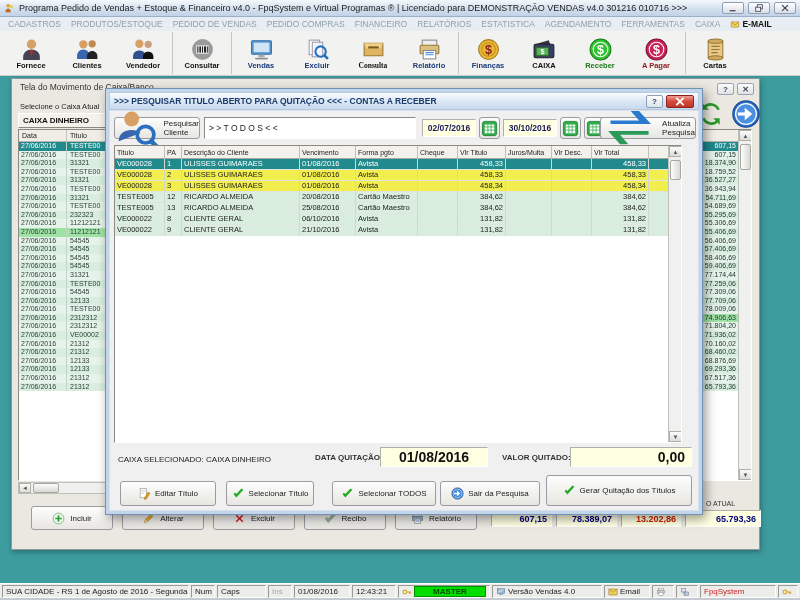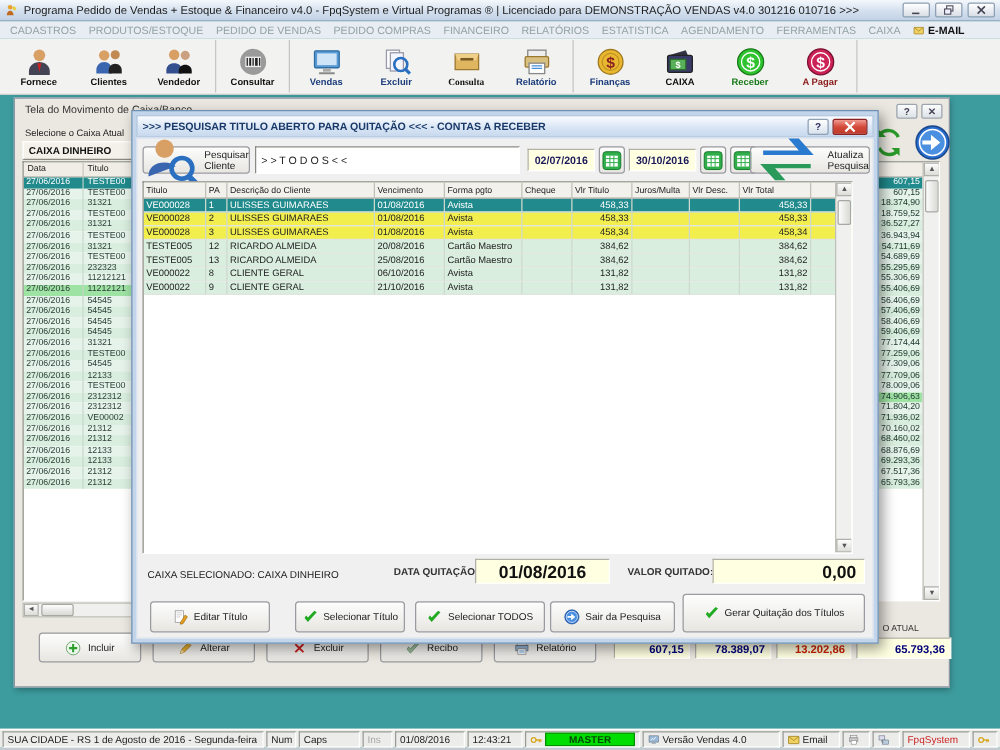--- a/index.html
+++ b/index.html
@@ -351,20 +351,31 @@
             <svg viewBox="0 0 24 24" style="width:100%;height:100%;display:block;" xmlns="http://www.w3.org/2000/svg">
               <circle cx="12" cy="12" r="10" fill="#cc2255" stroke="#7a1030"></circle>
               <circle cx="12" cy="12" r="7" fill="none" stroke="#ffffff"></circle>
               <text x="12" y="16.5" font-size="12" text-anchor="middle" fill="#ffffff" font-weight="bold">$</text>
             </svg>
           </span>
           <span class="tlabel" style="color: rgb(138, 26, 26);">A Pagar</span>
         </div>
       </div>
       <div class="tgroup">
+        <div class="tbtn">
+          <span style="display: inline-flex; width: 25px; height: 25px; flex: 0 0 auto;">
+            <svg viewBox="0 0 24 24" style="width:100%;height:100%;display:block;" xmlns="http://www.w3.org/2000/svg">
+              <rect x="5" y="4" width="14" height="16" fill="#e8c888" stroke="#9a7830"></rect>
+              <ellipse cx="12" cy="4" rx="7" ry="2" fill="#d0a860" stroke="#9a7830"></ellipse>
+              <ellipse cx="12" cy="20" rx="7" ry="2" fill="#d0a860" stroke="#9a7830"></ellipse>
+              <path d="M8 9h8M8 12h8M8 15h6" stroke="#9a7830"></path>
+            </svg>
+          </span>
+          <span class="tlabel" style="color: rgb(17, 17, 17);">Cartas</span>
+        </div>
         <div class="tbtn"></div>
       </div>
     </div>
 
   <div class="mov">
     <div class="mov-title">Tela do Movimento de Caixa/Banco</div>
     <div class="mov-winbtns">
       <span class="mov-winbtn">?</span>
       <span class="mov-winbtn">✕</span>
     </div>
@@ -792,21 +803,21 @@
           <div class="btn dlg-btn" style="left: 10px; width: 96px;">
             <span style="display: inline-flex; width: 13px; height: 13px; flex: 0 0 auto;">
               <svg viewBox="0 0 24 24" style="width:100%;height:100%;display:block;" xmlns="http://www.w3.org/2000/svg">
                 <rect x="4" y="3" width="12" height="17" fill="#ffffff" stroke="#888888"></rect>
                 <path d="M6 6h8M6 9h8M6 12h5" stroke="#bbbbbb"></path>
                 <path d="M12 20l6.5-10.5 3.5 2.2L15.5 22l-4 .8z" fill="#e8a020" stroke="#9a6a10"></path>
               </svg>
             </span>
             <span>Editar Título</span>
           </div>
-          <div class="btn dlg-btn" style="left: 126px; width: 88px; text-align: center;">
+          <div class="btn dlg-btn" style="left: 116px; width: 88px; text-align: center;">
             <span style="display: inline-flex; width: 13px; height: 13px; flex: 0 0 auto;">
               <svg viewBox="0 0 24 24" style="width:100%;height:100%;display:block;" xmlns="http://www.w3.org/2000/svg">
                 <path d="M3 13.5l5 6L21 5l-3.5-2.2L8 13l-2.6-3z" fill="#22aa22"></path>
               </svg>
             </span>
             <span>Selecionar Título</span>
           </div>
           <div class="btn dlg-btn" style="left: 222px; width: 104px;">
             <span style="display: inline-flex; width: 13px; height: 13px; flex: 0 0 auto;">
               <svg viewBox="0 0 24 24" style="width:100%;height:100%;display:block;" xmlns="http://www.w3.org/2000/svg">
@@ -896,21 +907,21 @@
       </div>
       <div class="sb-panel" style="width: 22px;">
         <span style="display: inline-flex; width: 10px; height: 10px; flex: 0 0 auto;">
           <svg viewBox="0 0 24 24" style="width:100%;height:100%;display:block;" xmlns="http://www.w3.org/2000/svg">
             <rect x="3" y="4" width="11" height="8" fill="#ddddee" stroke="#556677"></rect>
             <rect x="10" y="12" width="11" height="8" fill="#bbccdd" stroke="#556677"></rect>
             <path d="M8 12v4h4" stroke="#556677" fill="none"></path>
           </svg>
         </span>
       </div>
-      <div class="sb-panel" style="width: 54px; text-align: right;">
+      <div class="sb-panel" style="width: 76px; text-align: right;">
         <span style="color: rgb(204, 34, 34);">FpqSystem</span>
       </div>
       <div class="sb-panel" style="width: 20px;">
         <span style="display: inline-flex; width: 10px; height: 10px; flex: 0 0 auto;">
           <svg viewBox="0 0 24 24" style="width:100%;height:100%;display:block;" xmlns="http://www.w3.org/2000/svg">
             <circle cx="7" cy="12" r="4.5" fill="none" stroke="#d8a820" stroke-width="2.5"></circle>
             <path d="M11.5 12H22M18 12v4.5M21 12v3.5" stroke="#d8a820" stroke-width="2.5"></path>
           </svg>
         </span>
       </div>

